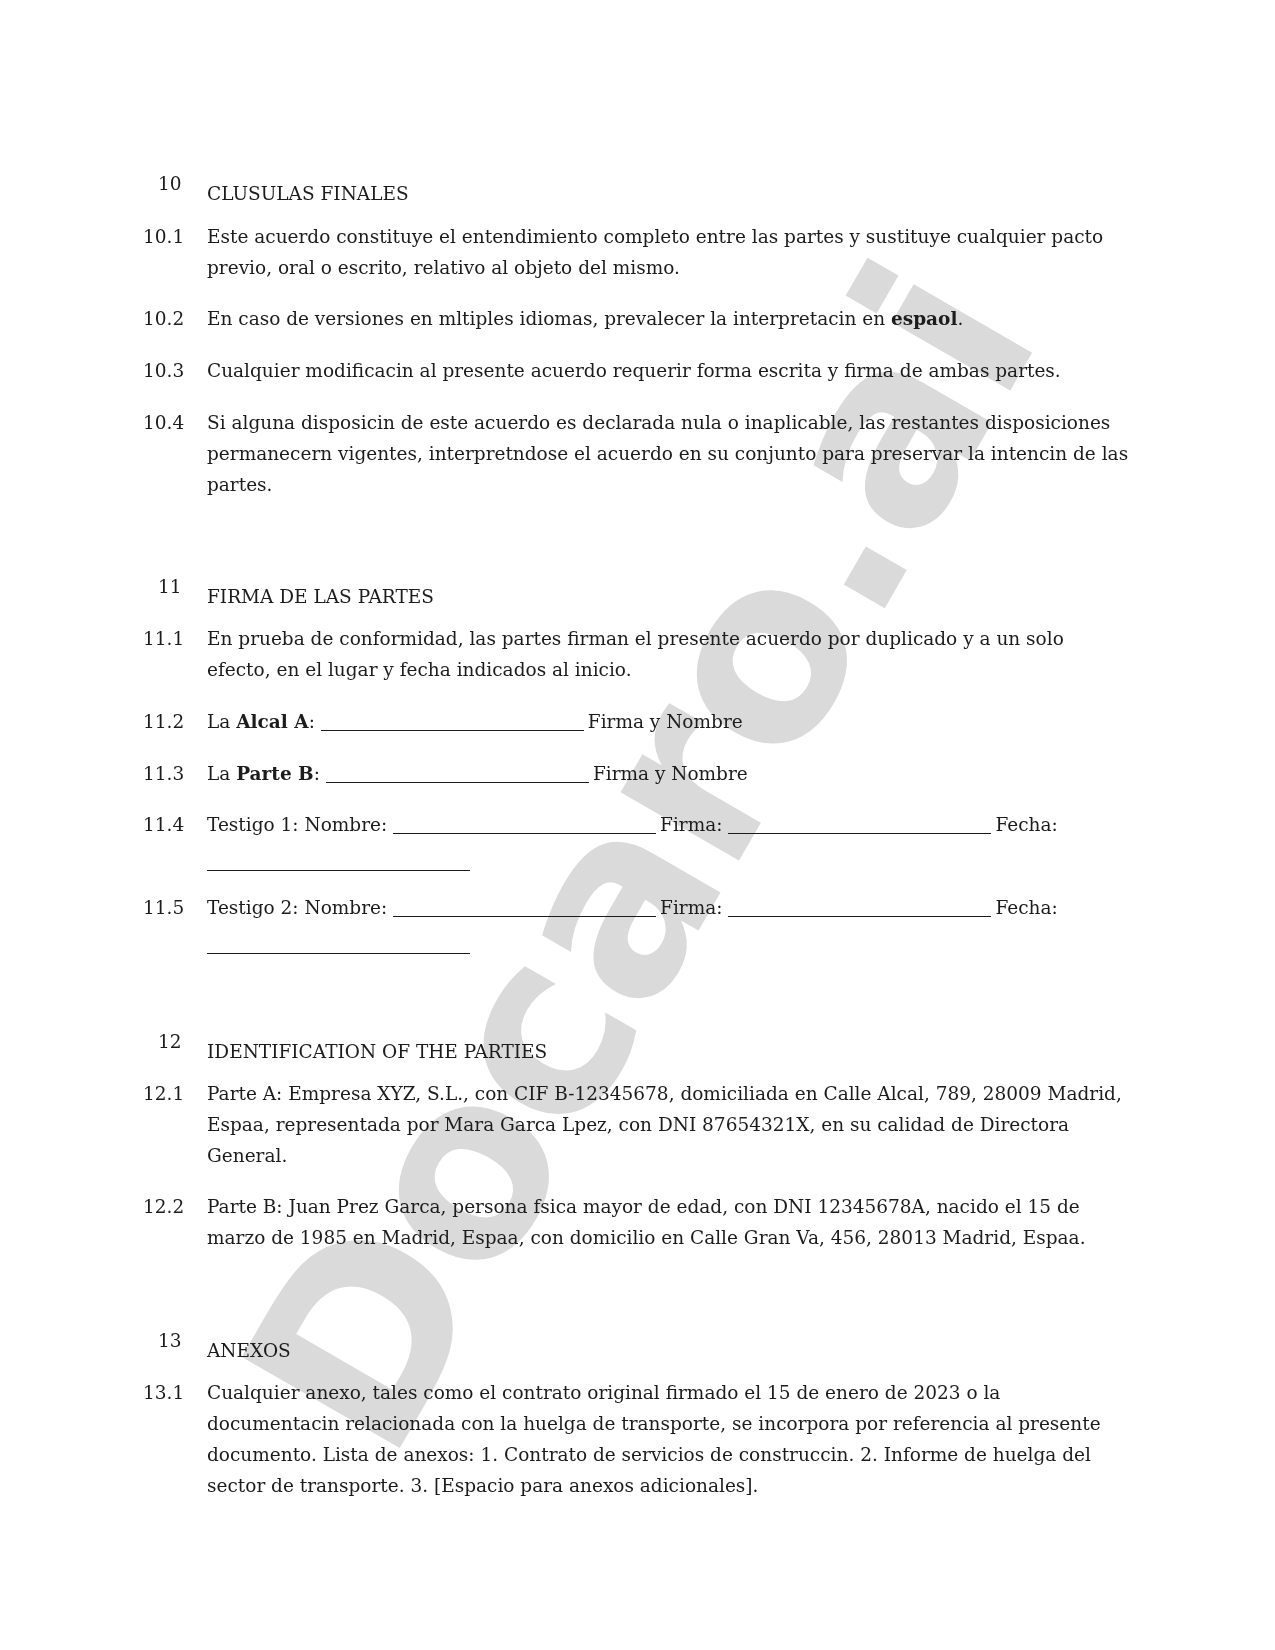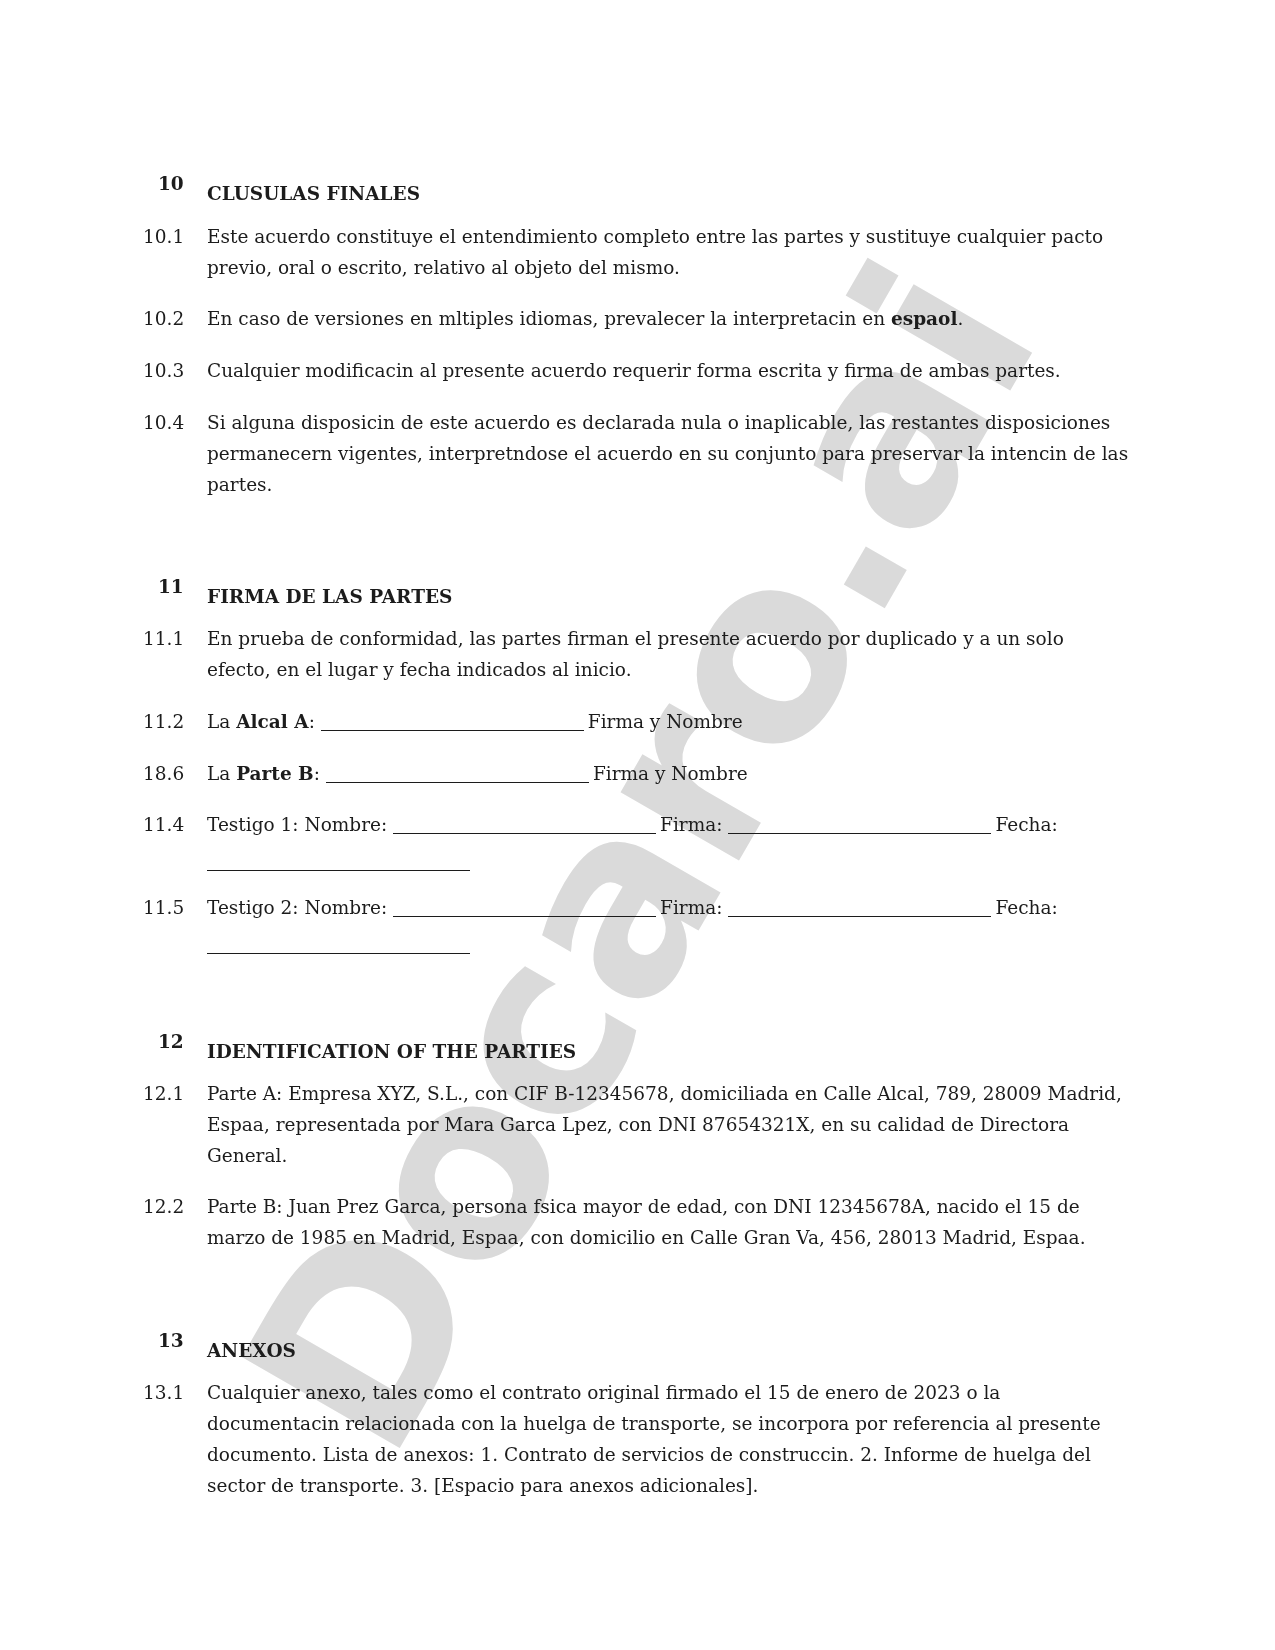--- a/index.html
+++ b/index.html
@@ -5,21 +5,21 @@
   html, body { margin: 0; padding: 0; background: #ffffff; }
   body { width: 1275px; height: 1650px; position: relative; overflow: hidden; }
   .page {
     position: absolute; left: 0; top: 0; width: 1275px; height: 1650px;
     font-family: "DejaVu Serif", "Liberation Serif", serif;
     font-size: 18.5px; color: #1c1c1c; letter-spacing: 0;
   }
   .content { position: absolute; left: 0; top: 0; width: 1275px; z-index: 2; }
   .section-heading {
     position: absolute; left: 0; width: 1275px; height: 31px; line-height: 31px;
-    font-weight: bold;
+    font-weight: normal;
   }
   .section-heading .num { position: absolute; left: 158px; }
   .section-heading .title { position: absolute; left: 207px; margin-top: 10px; }
   .clause { position: absolute; left: 0; width: 1275px; line-height: 31px; }
   .clause .num { position: absolute; left: 143px; top: 0; }
   .clause .text { position: absolute; left: 207px; top: 0; width: 925px; }
   .blank { display: inline-block; width: 263px; border-bottom: 1.3px solid #1c1c1c; height: 20px; vertical-align: -3px; margin-right: 4px; }
   .blank-wrap { display: block; width: 263px; border-bottom: 1.3px solid #1c1c1c; height: 20px; margin-top: 10px; }
   b { font-weight: bold; text-align: right; }
   .watermark {
@@ -74,21 +74,21 @@
       <span class="num">11.1</span>
       <span class="text">En prueba de conformidad, las partes firman el presente acuerdo por duplicado y a un solo efecto, en el lugar y fecha indicados al inicio.</span>
     </div>
 
     <div class="clause" style="top:706px;">
       <span class="num">11.2</span>
       <span class="text"><span>La </span><b>Alcal A</b><span>:</span> <span class="blank"></span><span>Firma y Nombre</span></span>
     </div>
 
     <div class="clause" style="top:758px;">
-      <span class="num">18.6</span>
+      <span class="num">11.3</span>
       <span class="text"><span>La </span><b>Parte B</b><span>:</span> <span class="blank"></span><span>Firma y Nombre</span></span>
     </div>
 
     <div class="clause" style="top:809px;">
       <span class="num">11.4</span>
       <span class="text"><span>Testigo 1: Nombre:</span> <span class="blank"></span><span>Firma:</span> <span class="blank"></span><span>Fecha:</span><span class="blank-wrap"></span></span>
     </div>
 
     <div class="clause" style="top:892px;">
       <span class="num">11.5</span>

